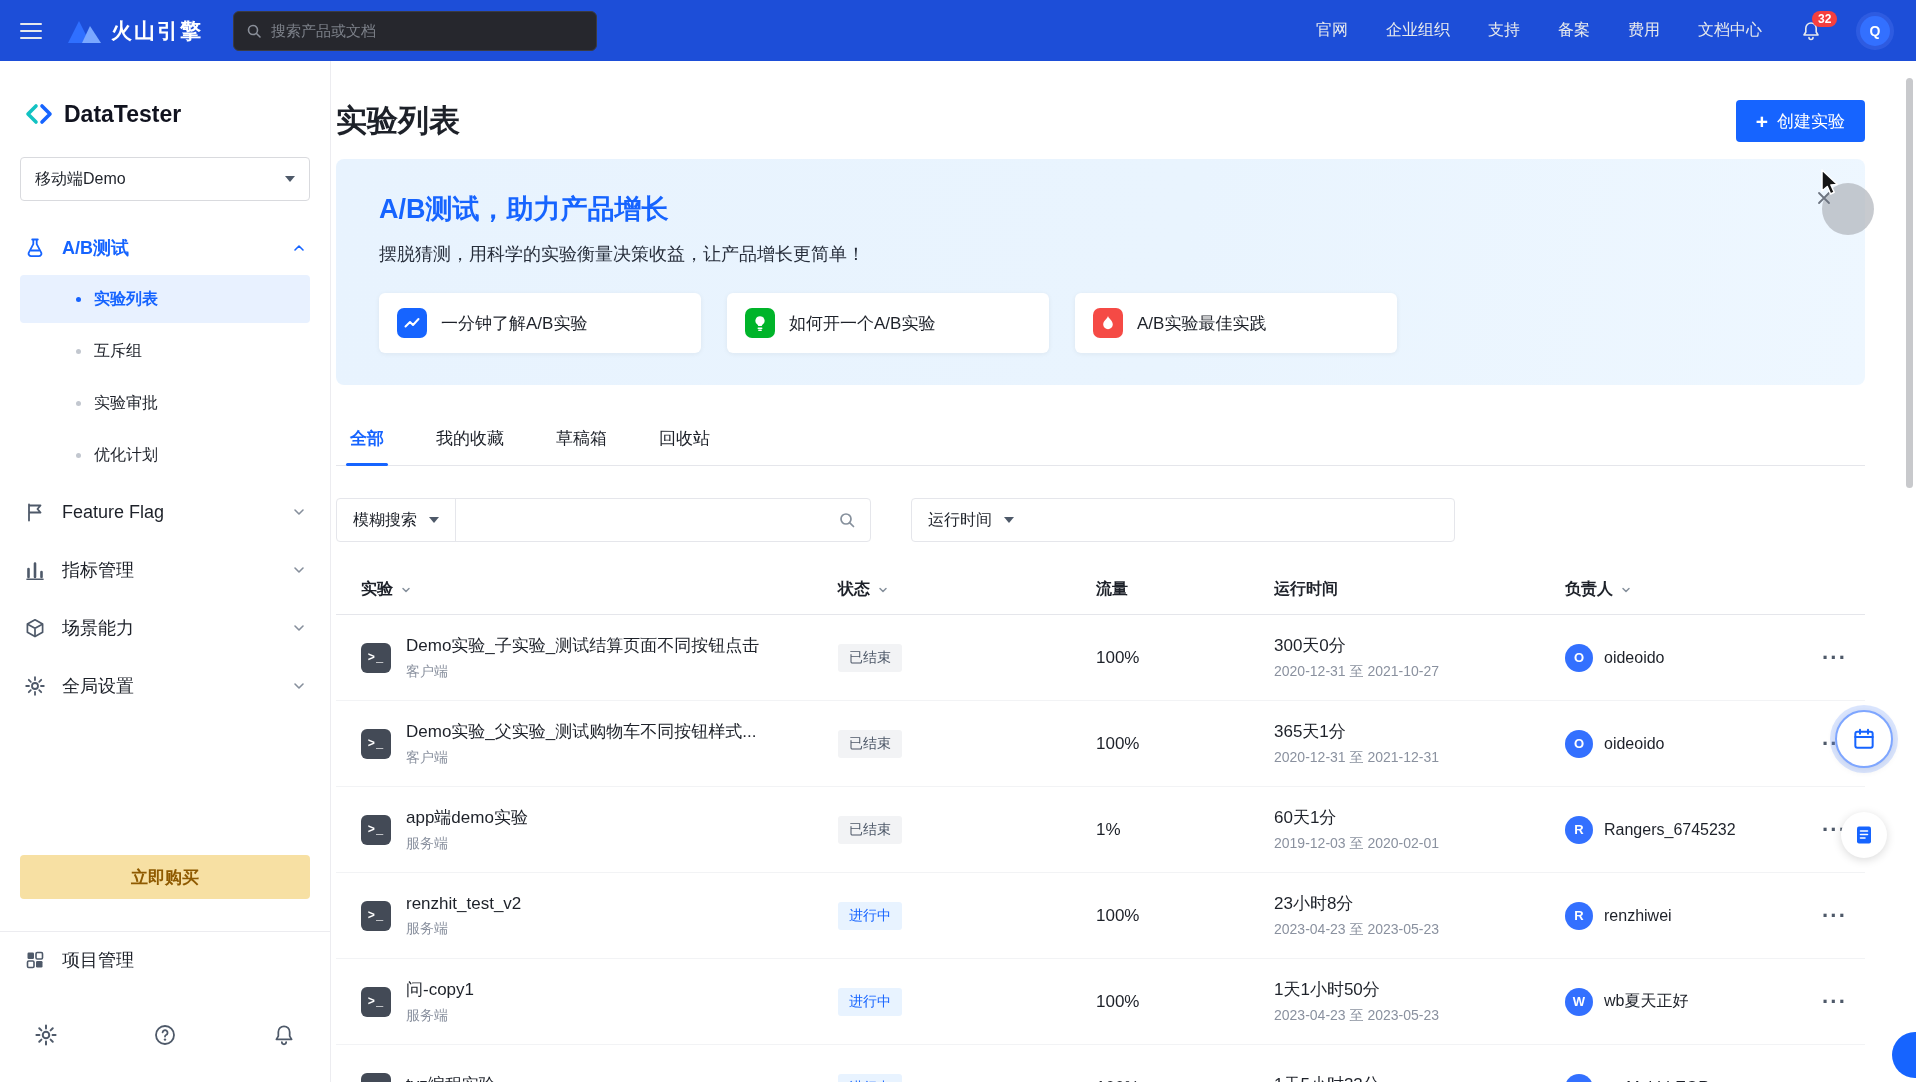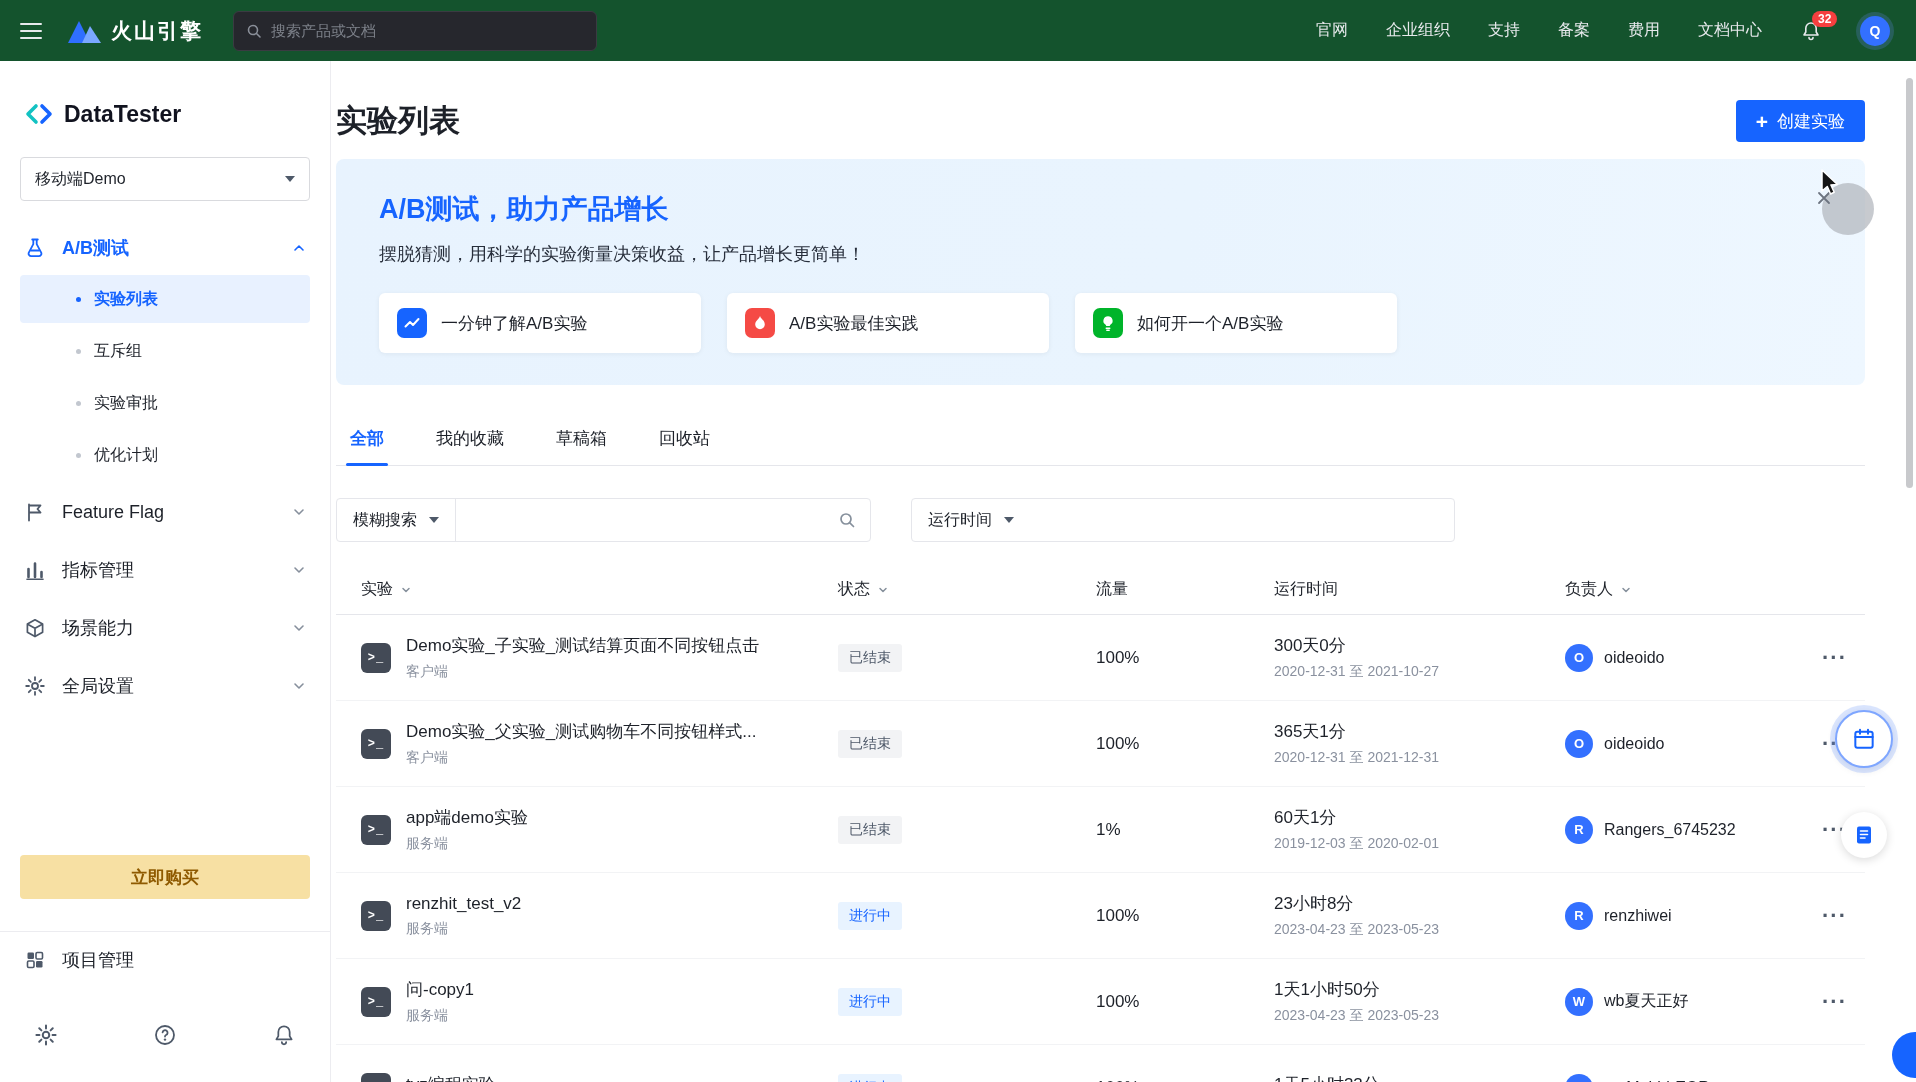--- a/index.html
+++ b/index.html
@@ -1,21 +1,21 @@
 <!DOCTYPE html>
 <html><head>
 <meta charset="utf-8">
 <style>
   *{box-sizing:border-box;margin:0;padding:0}
   html,body{width:1916px;height:1082px;overflow:hidden}
   body{font-family:"Liberation Sans","DejaVu Sans",sans-serif;background:#fff;color:#1d2129;position:relative;font-size:16px}
   svg{display:block;flex:none}
 
   
-  .topnav{position:absolute;top:0;left:0;right:0;height:61px;background:#14532d;display:flex;align-items:center;padding:0 26px 0 20px;z-index:40}
+  .topnav{position:absolute;top:0;left:0;right:0;height:61px;background:#1d4ed8;display:flex;align-items:center;padding:0 26px 0 20px;z-index:40}
   .hamburger{width:22px;height:16px;display:flex;flex-direction:column;justify-content:space-between;cursor:pointer}
   .hamburger span{display:block;height:2px;background:#e7e9ec;border-radius:1px}
   .brand{display:flex;align-items:center;gap:9px;margin-left:24px;cursor:pointer}
   .brand-text{color:#fff;font-size:21px;font-weight:bold;letter-spacing:2px}
   .topnav-search{margin-left:30px;width:364px;height:40px;background:#26272d;border:1px solid #3a3b42;border-radius:6px;display:flex;align-items:center;padding:0 12px;gap:9px}
   .topnav-search input{flex:1;background:transparent;border:none;outline:none;color:#dde0e5;font-size:15px;font-family:inherit}
   .topnav-search input::placeholder{color:#7c8089}
   .topnav-right{margin-left:auto;display:flex;align-items:center;gap:38px}
   .topnav-links{display:flex;align-items:center;gap:38px}
   .topnav-link{color:#e7e9ec;font-size:16px;cursor:pointer;white-space:nowrap}
@@ -68,21 +68,21 @@
   .search-type{display:flex;align-items:center;gap:12px;padding:0 16px;border-right:1px solid #e5e6eb;font-size:16px;cursor:pointer}
   .search-box{flex:1;display:flex;align-items:center;padding:0 14px;gap:8px}
   .search-box input{flex:1;border:none;outline:none;font-size:16px;font-family:inherit;color:#1d2129}
   .time-group{display:flex;height:44px;border:1px solid #e5e6eb;border-radius:4px;width:544px;align-items:stretch}
   .time-label{display:flex;align-items:center;gap:12px;padding:0 16px;font-size:16px;cursor:pointer}
   .date-range{flex:1;display:flex;align-items:center;padding:0 16px;gap:24px;cursor:pointer}
   .ph{color:#bfc3cc;font-size:16px}
   .range-arrow{color:#c0c4cc;font-size:16px}
   .date-range svg{margin-left:auto}
 
-  .table-header{margin-top:23px;display:grid;grid-template-columns:502px 244px 192px 291px 251px 1fr;align-items:center;height:50px;border-bottom:1px solid #e5e6eb;font-size:16px;color:#1d2129;font-weight:normal}
+  .table-header{margin-top:23px;display:grid;grid-template-columns:502px 244px 192px 291px 251px 1fr;align-items:center;height:50px;border-bottom:1px solid #e5e6eb;font-size:16px;color:#1d2129;font-weight:bold}
   .th{display:flex;align-items:center;gap:7px}
   .th.col-name{padding-left:25px}
   .th.col-traffic,.cell.col-traffic{padding-left:14px}
   .table-row{display:grid;grid-template-columns:502px 244px 192px 291px 251px 1fr;align-items:center;height:86px;border-bottom:1px solid #f2f3f5;cursor:pointer}
   .cell.col-name{display:flex;align-items:center;gap:15px;padding-left:25px;padding-right:20px}
   .term-icon{width:30px;height:30px;border-radius:6px;background:#434a56;color:#fff;font-size:12px;font-weight:bold;display:flex;align-items:center;justify-content:center;font-family:"Liberation Mono","DejaVu Sans Mono",monospace;letter-spacing:1px}
   .exp-name{font-size:17px;color:#1d2129;white-space:nowrap;overflow:hidden;text-overflow:ellipsis;max-width:420px}
   .exp-platform{font-size:14px;color:#8a919f;margin-top:6px}
   .status-badge{display:inline-block;padding:5px 11px;border-radius:3px;font-size:14px}
   .status-badge.ended{background:#f2f3f5;color:#4e5969}
@@ -300,36 +300,36 @@
     <div class="banner-cards">
       <div class="banner-card">
         <span class="card-icon" style="background: rgb(22, 100, 255);">
           <svg width="18" height="18" viewBox="0 0 18 18">
               <path d="M2.5 12.5 L7 8 L10 11 L15.5 5" fill="none" stroke="#fff" stroke-width="2" stroke-linecap="round" stroke-linejoin="round"></path>
             </svg>
         </span>
         <span class="card-label">一分钟了解A/B实验</span>
       </div>
       <div class="banner-card">
-        <span class="card-icon" style="background: rgb(245, 74, 69);">
-          <svg width="18" height="18" viewBox="0 0 18 18">
-              <path d="M9 1.8 C9.2 4.6 13.8 6.2 13.8 10.4 a4.8 4.8 0 0 1 -9.6 0 C4.2 6.6 8.8 4.8 9 1.8 Z" fill="#fff"></path>
-            </svg>
-        </span>
-        <span class="card-label">A/B实验最佳实践</span>
-      </div>
-      <div class="banner-card">
         <span class="card-icon" style="background: rgb(0, 180, 42);">
           <svg width="18" height="18" viewBox="0 0 18 18">
               <path d="M9 2.2 a4.6 4.6 0 0 1 2.6 8.4 c-.5 .4 -.8 .9 -.8 1.4 h-3.6 c0 -.5 -.3 -1 -.8 -1.4 A4.6 4.6 0 0 1 9 2.2 Z" fill="#fff"></path>
               <path d="M7.2 14.2 h3.6 M7.8 16.2 h2.4" stroke="#fff" stroke-width="1.4" stroke-linecap="round"></path>
             </svg>
         </span>
         <span class="card-label">如何开一个A/B实验</span>
       </div>
+      <div class="banner-card">
+        <span class="card-icon" style="background: rgb(245, 74, 69);">
+          <svg width="18" height="18" viewBox="0 0 18 18">
+              <path d="M9 1.8 C9.2 4.6 13.8 6.2 13.8 10.4 a4.8 4.8 0 0 1 -9.6 0 C4.2 6.6 8.8 4.8 9 1.8 Z" fill="#fff"></path>
+            </svg>
+        </span>
+        <span class="card-label">A/B实验最佳实践</span>
+      </div>
     </div>
   </section>
 
   <div class="tabs">
 
       <div class="tab active">全部</div>
 
       <div class="tab">我的收藏</div>
 
       <div class="tab">草稿箱</div>

